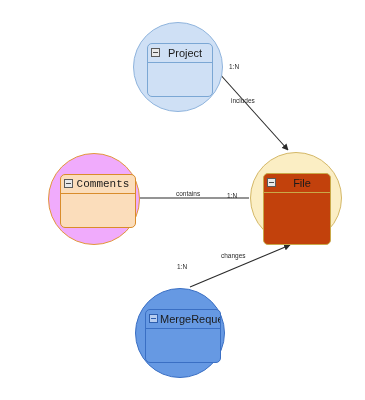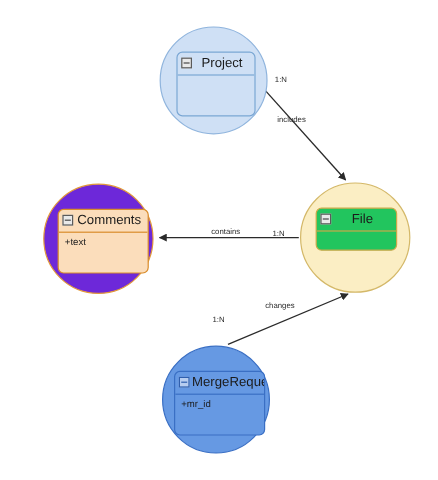--- a/index.html
+++ b/index.html
@@ -104,31 +104,32 @@
   .node-project .cb-header { border-bottom-color: #7ba7d4; }
 
   .node-file {
     left: 250px; top: 152px;
     width: 92px; height: 92px;
     background: #fbeec4;
     border-color: #d4b868;
   }
   .node-file .classbox {
     left: 12px; top: 20px;
-    width: 68px; height: 36px;
-    background: #22c55e;
+    width: 68px; height: 72px;
+    background: #c2410c;
     border-color: #c9a949;
   }
   .node-file .cb-header { border-bottom-color: #c9a949; }
 
   .node-comments {
-    left: 36px; top: 153px;
+    left: 48px; top: 153px;
     width: 92px; height: 92px;
-    background: #6d28d9;
+    background: #f0abfc;
     border-color: #e2983a;
+    font-family: Liberation Mono, monospace;
   }
   .node-comments .classbox {
     left: 11px; top: 20px;
     width: 76px; height: 54px;
     background: #fbddbb;
     border-color: #d98c2b;
   }
   .node-comments .cb-header { border-bottom-color: #d98c2b; }
 
   .node-merge {
@@ -210,31 +211,25 @@
       </div>
     </div>
   </div>
 
   <div class="node node-comments">
     <div class="classbox">
       <div class="cb-header">
         <span class="collapse-icon"></span>
         <span>Comments</span>
       </div>
-      <div class="cb-body">
-        <div>+text</div>
-      </div>
     </div>
   </div>
 
   <div class="node node-merge">
     <div class="classbox">
       <div class="cb-header">
         <span class="collapse-icon"></span>
         <span>MergeRequest</span>
       </div>
-      <div class="cb-body">
-        <div>+mr_id</div>
-      </div>
     </div>
   </div>
 
 </div>
 
 </body></html>

